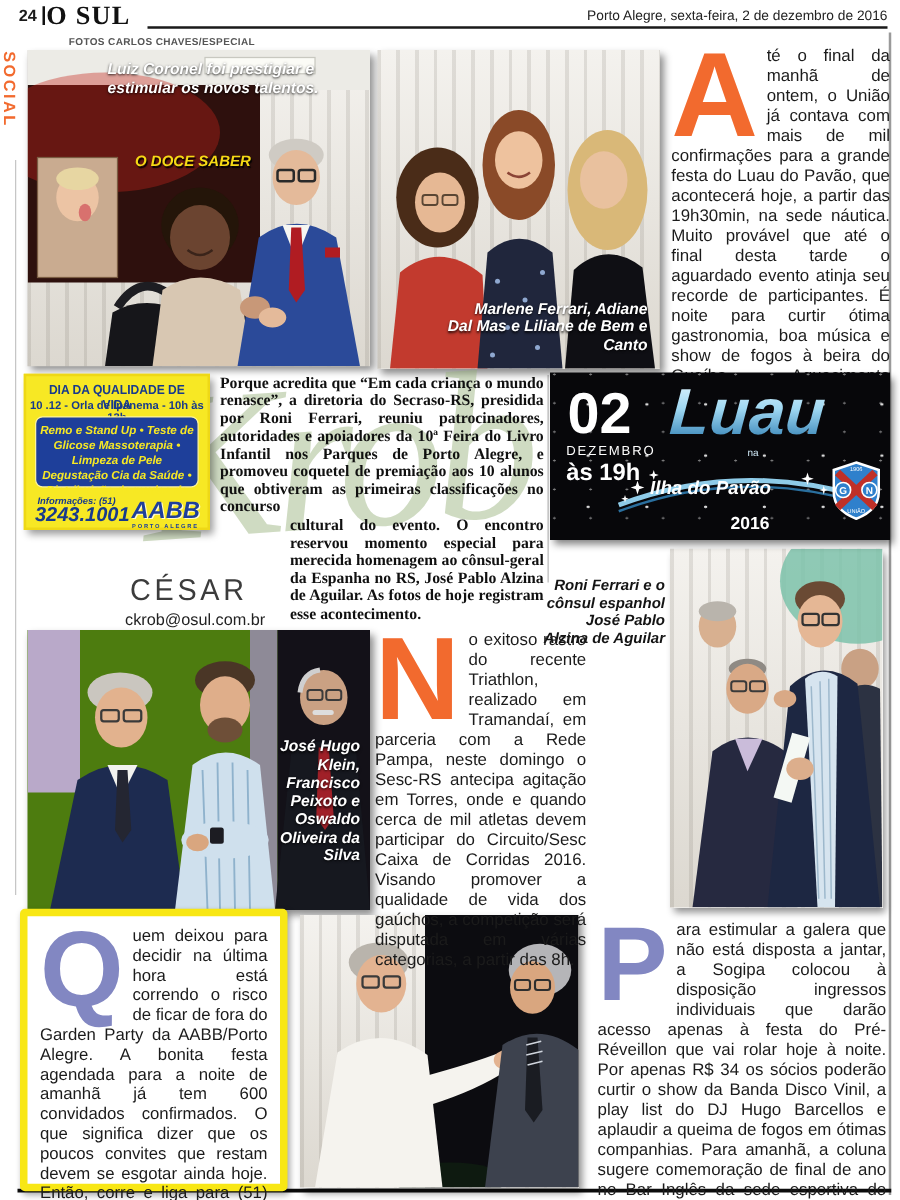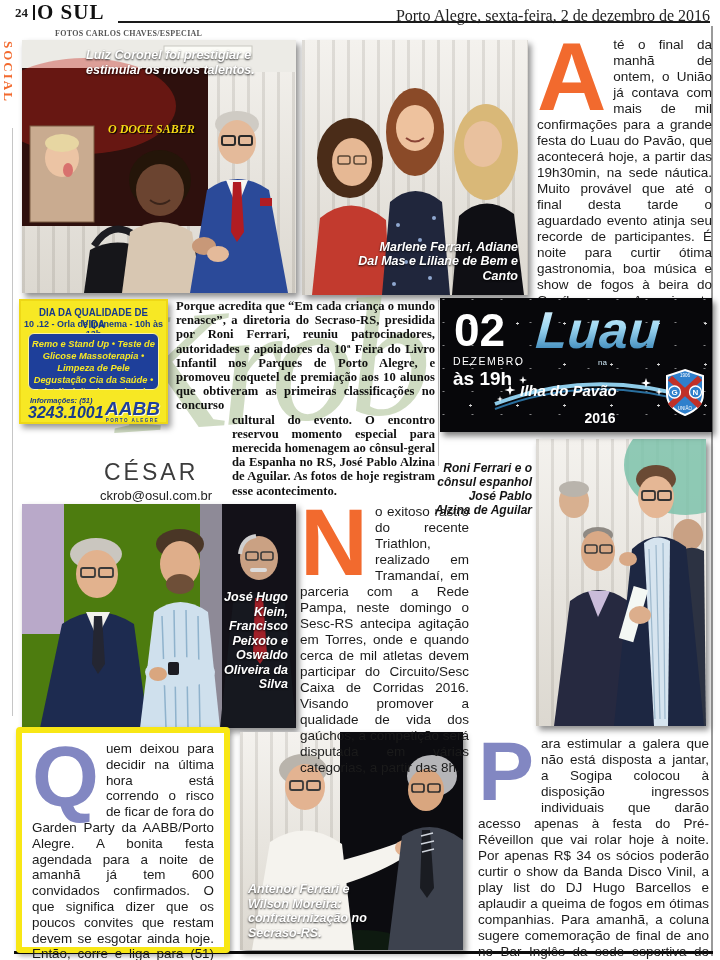--- a/index.html
+++ b/index.html
@@ -1,27 +1,27 @@
 <!DOCTYPE html>
 <html><head>
 <meta charset="utf-8">
 <style>
   * { margin:0; padding:0; box-sizing:border-box; }
   html,body { background:#ffffff; }
   body { width:720px; height:960px; position:relative; overflow:hidden;
          font-family:"Liberation Sans", sans-serif; color:#1b1b1b; }
-  .abs { position:absolute;font-family:Liberation Serif, serif; }
+  .abs { position:absolute; }
 
   
   .pageno { left:15px; top:5px; font-size:13px; font-weight:bold;
             border-right:2px solid #111; padding-right:5px; line-height:15px; }
   .masthead { left:37px; top:0px; font-family:"Liberation Serif", serif;
               font-weight:bold; font-size:21px; letter-spacing:1px; color:#111; }
   .head-rule { left:118px; top:21px; width:592px; height:2px; background:#1a1a1a; }
-  .dateline { right:10px; top:7px; font-size:16px; color:#222;margin-left:28px; }
+  .dateline { right:10px; top:7px; font-size:11px; color:#222;margin-left:28px; }
   .credit { left:55px; top:29px; font-size:8px; font-weight:bold; color:#555; letter-spacing:0.3px; }
   .social { left:0px; top:41px; writing-mode:vertical-rl; font-size:13px; font-weight:bold;
             color:#f26a2e; letter-spacing:2px; }
   .left-rail { left:12px; top:128px; width:1px; height:588px; background:#c6c6c6; }
   .right-rail { left:711px; top:26px; width:2px; height:930px; background:#9a9a9a; }
   .bottom-rule { left:14px; top:951px; width:699px; height:3px; background:#0c0c0c; }
 
   
   .photo { position:absolute; overflow:hidden; box-shadow:3px 4px 6px rgba(0,0,0,0.45); }
   .photo svg { position:absolute; left:0; top:0; }
@@ -313,18 +313,17 @@
     <path d="M96,130 Q140,118 160,110 L166,124 Q142,140 104,152 Z" fill="#f5f3ee"></path>
     <ellipse cx="165" cy="116" rx="10" ry="8" fill="#e3b391"></ellipse>
     <ellipse cx="192" cy="44" rx="25" ry="21" fill="#b5b5b8"></ellipse>
     <ellipse cx="186" cy="58" rx="18" ry="21" fill="#d9a67f"></ellipse>
     <rect x="172" y="52" width="12" height="8" rx="2" fill="none" stroke="#2e2e2e" stroke-width="1.7"></rect>
     <rect x="188" y="52" width="12" height="8" rx="2" fill="none" stroke="#2e2e2e" stroke-width="1.7"></rect>
     <path d="M148,218 L162,104 Q192,84 223,108 L223,218 Z" fill="#3d424e"></path>
     <path d="M182,98 L190,98 L194,156 L187,166 L180,156 Z" fill="#1a1c22"></path>
     <path d="M181,104 L193,101 M181,112 L194,109 M182,120 L194,117" stroke="#cfd4dc" stroke-width="1.4"></path>
   </svg>
-  <div class="caption" style="left:8px;bottom:10px;width:130px;">Antenor Ferrari e Wilson Moreira: confraternização no Secraso-RS.</div>
 </div>
 
 <div class="col" style="left:478px;top:736px;width:231px;height:216px;">
   <span class="dropcap dc-purple" style="font-size:84px;">P</span><span>ara estimular a galera que não está disposta a jantar, a Sogipa colocou à disposição ingressos individuais que darão acesso apenas à festa do Pré-Réveillon que vai rolar hoje à noite. Por apenas R$ 34 os sócios poderão curtir o show da Banda Disco Vinil, a play list do DJ Hugo Barcellos e aplaudir a queima de fogos em ótimas companhias. Para amanhã, a coluna sugere comemoração de final de ano no Bar Inglês da sede esportiva do Clube do Comércio de Porto Alegre.</span>
 </div>
 
 </body></html>

